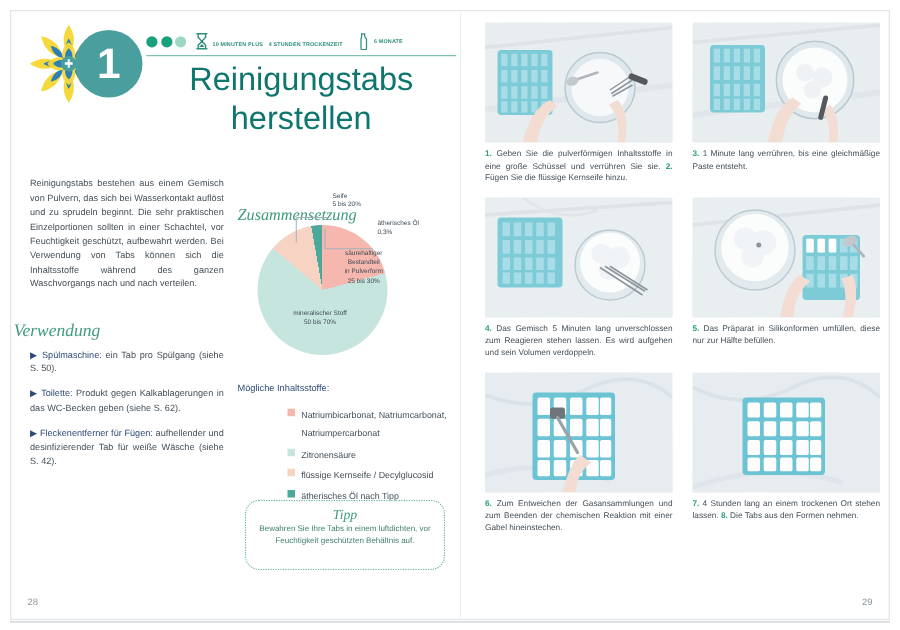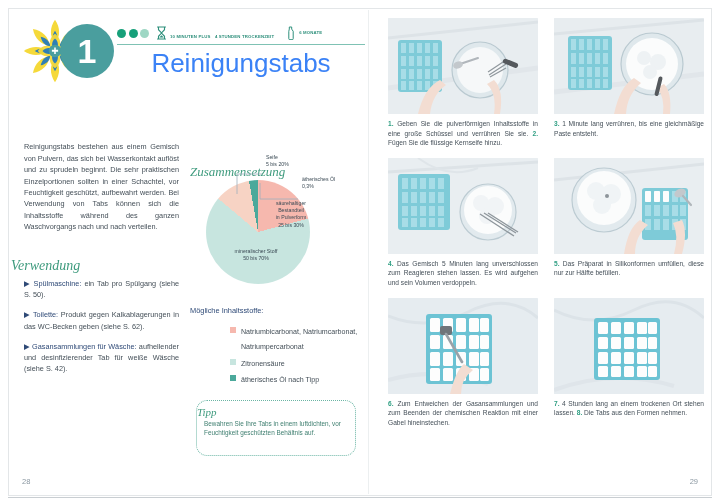--- a/index.html
+++ b/index.html
@@ -22,21 +22,21 @@
          font-size:34px;font-weight:bold;font-family:"Liberation Sans",sans-serif;}
   .meta{position:absolute;left:103px;top:14px;width:248px;height:22px;display:flex;align-items:center;gap:7px;}
   .dots{display:flex;gap:2.5px;align-items:center;}
   .dot{width:9px;height:9px;border-radius:50%;background:#17a07a;}
   .dot.pale{background:#9ed7c4;}
   .m-item{display:flex;align-items:center;gap:3px;}
   .m-icon{width:11px;height:14px;flex:none;}
   .m-txt{font-size:4.3px;line-height:5.6px;color:#2d8f7b;font-weight:bold;letter-spacing:.15px;white-space:nowrap;}
   .rule{position:absolute;left:103px;top:36px;width:248px;height:1.4px;background:#7fc2b4;}
   .title{position:absolute;left:103px;top:40px;width:248px;text-align:center;
-         font-size:26px;line-height:31px;color:#3b82f6;font-weight:400;}
+         font-size:26px;line-height:31px;color:#0f766e;font-weight:400;}
 
   
   .intro{position:absolute;left:24px;top:134px;width:155px;font-size:7.3px;line-height:11.4px;
          text-align:justify;color:#444f58;}
   .script{font-family:"Liberation Serif",serif;font-style:italic;color:#3f9b7e;}
   .verwendung-h{position:absolute;left:11px;top:258px;font-size:14px;}
   .uses{position:absolute;left:24px;top:278px;width:155px;font-size:7.3px;line-height:11.4px;color:#444f58;}
   .use{margin-bottom:8.5px;text-align:justify;}
   .use .lead{color:#2f4a77;font-weight:normal;}
   .use .lead .arw{color:#2f4a77;}
@@ -57,21 +57,21 @@
   .lbl.min{left:20px;top:96px;width:92px;text-align:center;}
   .lead-svg{position:absolute;left:0;top:0;width:172px;height:132px;overflow:visible;}
 
   .ing-h{position:absolute;left:190px;top:306px;font-size:7.4px;font-weight:normal;color:#2f4a77;}
   .ing{position:absolute;left:190px;top:318px;width:172px;font-size:7.1px;line-height:15px;color:#444f58;}
   .ing li{list-style:none;position:relative;padding-left:11px;margin-bottom:1.5px;}
   .sw{position:absolute;left:0;top:2.2px;width:6px;height:6px;}
 
   
   .tipp{position:absolute;left:196px;top:400px;width:160px;height:56px;
-        border:1.6px dotted #6ab5a4;border-radius:11px;text-align:left;box-sizing:border-box;padding-top:5px;}
+        border:1.6px dotted #6ab5a4;border-radius:11px;text-align:center;box-sizing:border-box;padding-top:5px;}
   .tipp-h{font-size:11px;}
   .tipp-b{font-size:6.4px;line-height:9px;color:#3f7f70;padding:0 7px;margin-top:1px;}
 
   
   .steps{position:absolute;left:388px;top:18px;width:316px;}
   .srow{display:flex;gap:16px;margin-bottom:10px;}
   .scell{width:150px;}
   .photo{width:150px;height:96px;border-radius:1px;position:relative;overflow:hidden;
          background:linear-gradient(135deg,#eceff1 0%,#e3e8ec 35%,#eef1f3 60%,#e0e6ea 100%);}
   .cap{font-size:6.6px;line-height:9.6px;text-align:justify;color:#444f58;margin-top:5px;}
@@ -149,36 +149,37 @@
           </svg>
         </span>
         <span class="m-txt">6 MONATE</span>
       </div>
     </div>
 
     <div class="rule"></div>
 
     <div class="title">
       <div>Reinigungstabs</div>
+      <div>herstellen</div>
     </div>
   </div>
 
   <p class="intro">Reinigungstabs bestehen aus einem Gemisch von Pulvern, das sich bei Wasserkontakt auflöst und zu sprudeln beginnt. Die sehr praktischen Einzelportionen sollten in einer Schachtel, vor Feuchtigkeit geschützt, aufbewahrt werden. Bei Verwendung von Tabs können sich die Inhaltsstoffe während des ganzen Waschvorgangs nach und nach verteilen.</p>
 
   <div class="verwendung-h script">Verwendung</div>
 
   <div class="uses">
     <div class="use">
       <span class="lead"><span class="arw">▶</span> <span>Spülmaschine:</span></span><span> ein Tab pro Spülgang (siehe S. 50).</span>
     </div>
     <div class="use">
       <span class="lead"><span class="arw">▶</span> <span>Toilette:</span></span><span> Produkt gegen Kalkablagerungen in das WC-Becken geben (siehe S. 62).</span>
     </div>
     <div class="use">
-      <span class="lead"><span class="arw">▶</span> <span>Gasansammlungen für Wäsche:</span></span><span> aufhellender und desinfizierender Tab für weiße Wäsche (siehe S. 42).</span>
+      <span class="lead"><span class="arw">▶</span> <span>Fleckenentferner für Fügen:</span></span><span> aufhellender und desinfizierender Tab für weiße Wäsche (siehe S. 42).</span>
     </div>
   </div>
 
   <div class="zus-h script">Zusammensetzung</div>
 
   <div class="piewrap">
     <div class="pie"></div>
     <svg class="lead-svg" viewBox="0 0 172 132">
       <path d="M47,42 L47,22 L72,22" fill="none" stroke="#9fb0bc" stroke-width=".8"></path>
       <path d="M70,31 L70,47 L108,47" fill="none" stroke="#9fb0bc" stroke-width=".8"></path>
@@ -205,20 +206,24 @@
 
   <div class="ing-h">Mögliche Inhaltsstoffe:</div>
   <ul class="ing">
     <li>
       <span class="sw" style="background:#f6b8ae"></span>
       <span>Natriumbicarbonat, Natriumcarbonat, Natriumpercarbonat</span>
     </li>
     <li>
       <span class="sw" style="background:#c7e5df"></span>
       <span>Zitronensäure</span>
+    </li>
+    <li>
+      <span class="sw" style="background:#f7d3c4"></span>
+      <span>flüssige Kernseife / Decylglucosid</span>
     </li>
     <li>
       <span class="sw" style="background:#4ba99b"></span>
       <span>ätherisches Öl nach Tipp</span>
     </li>
   </ul>
 
   <div class="tipp">
     <div class="tipp-h script">Tipp</div>
     <div class="tipp-b">Bewahren Sie Ihre Tabs in einem luftdichten, vor Feuchtigkeit geschützten Behältnis auf.</div>

